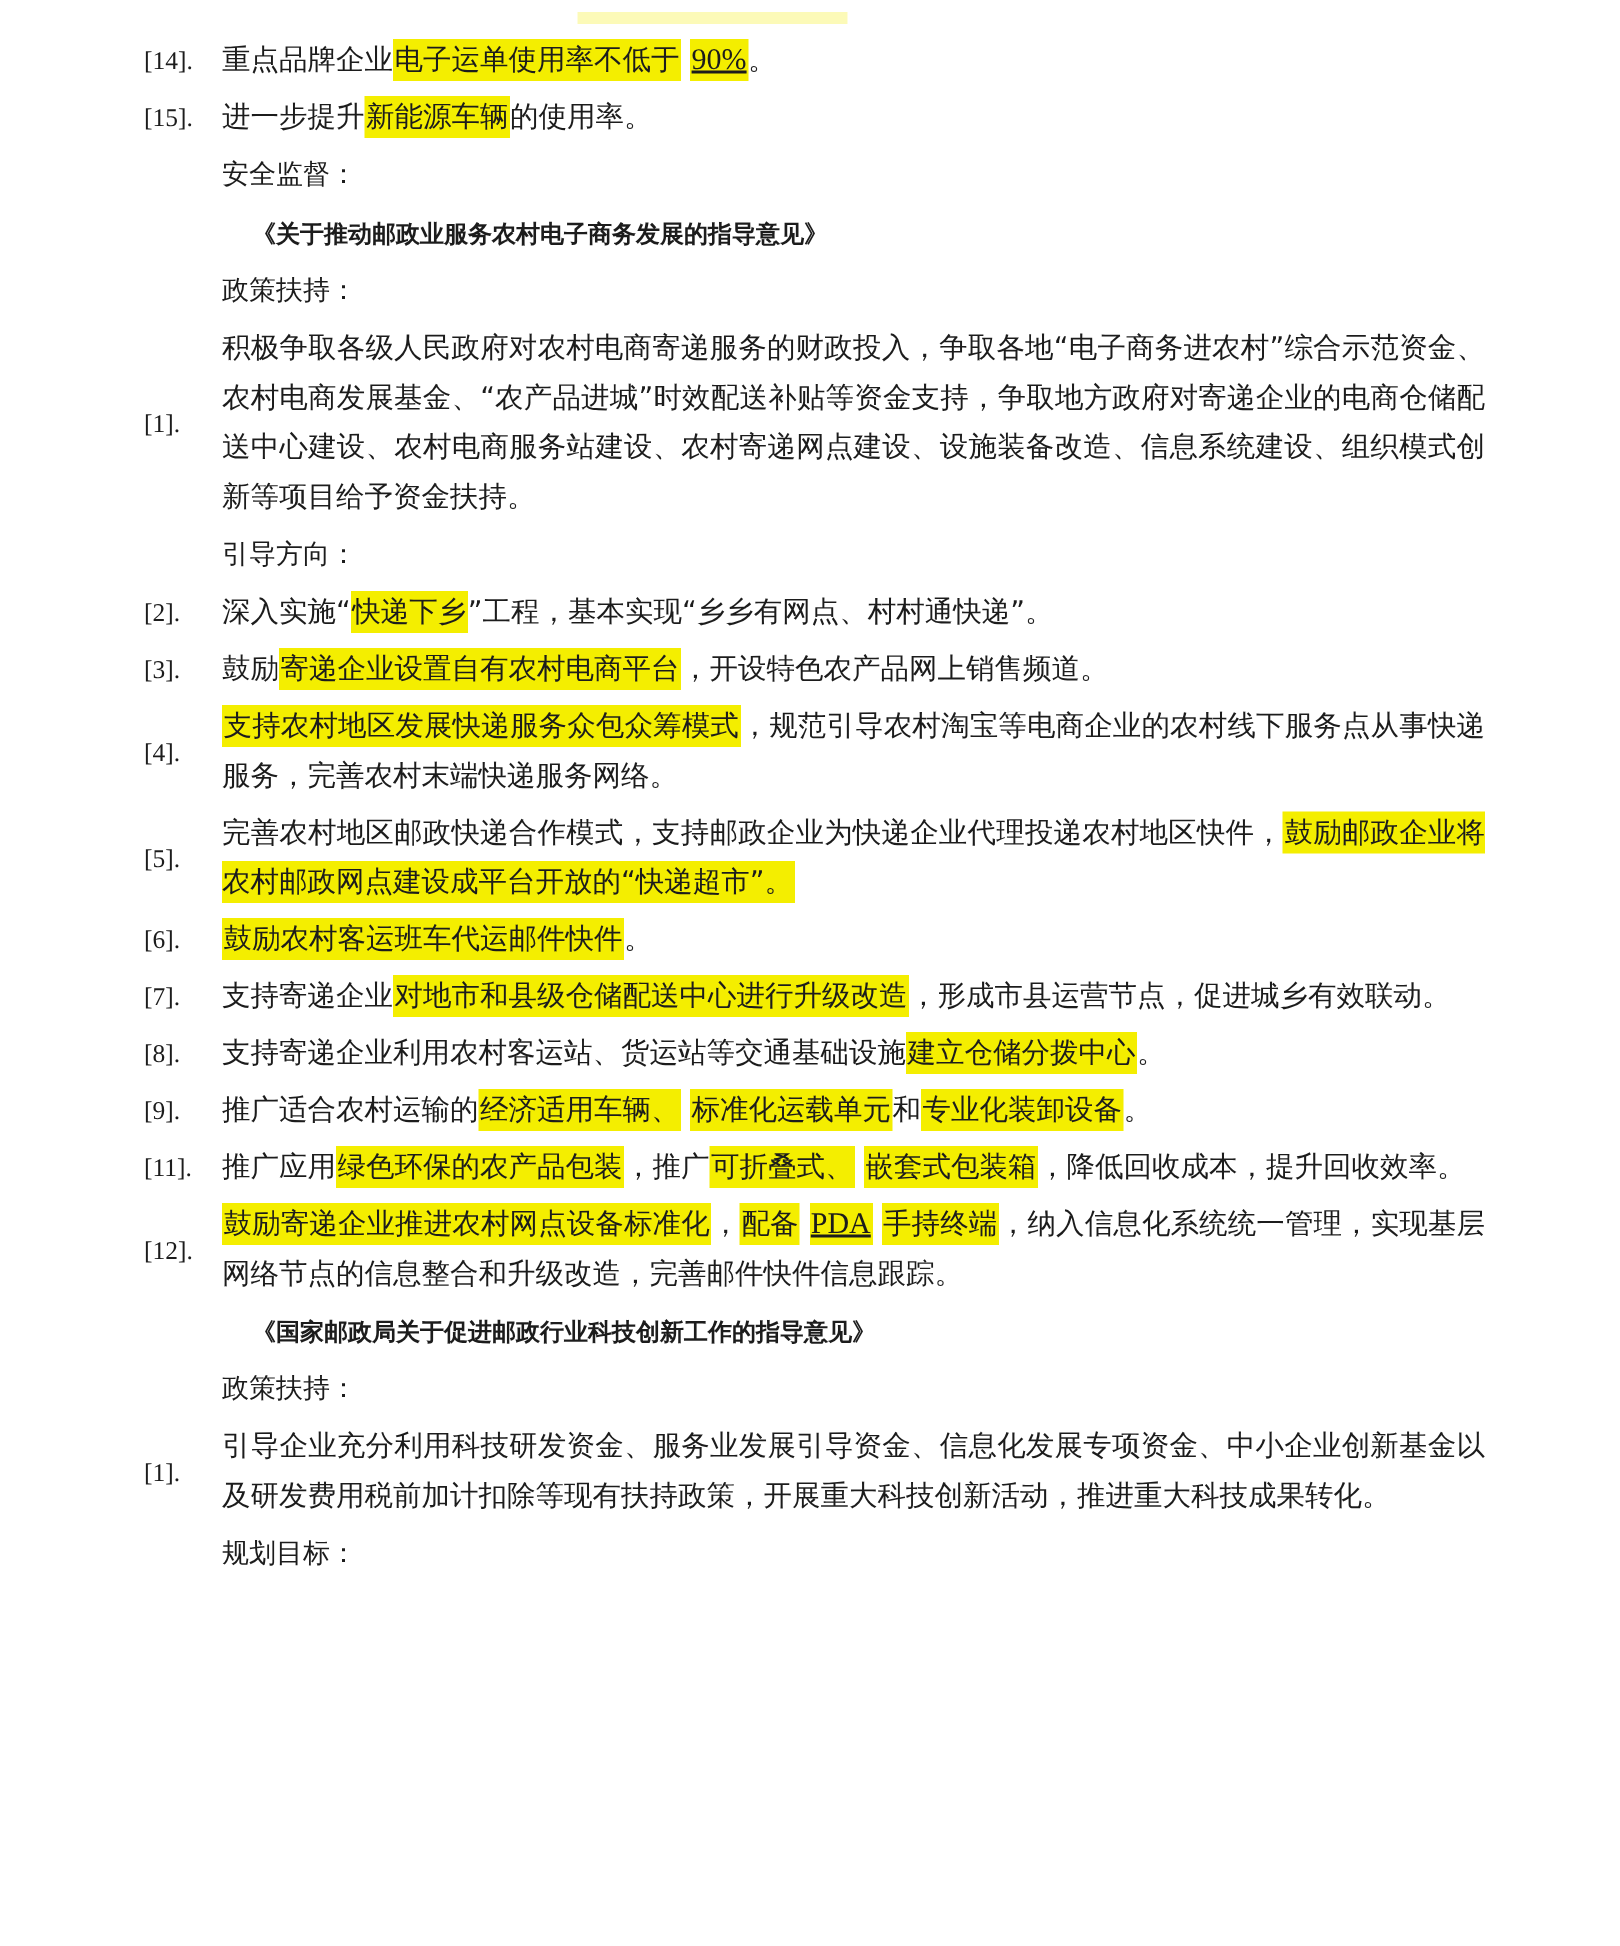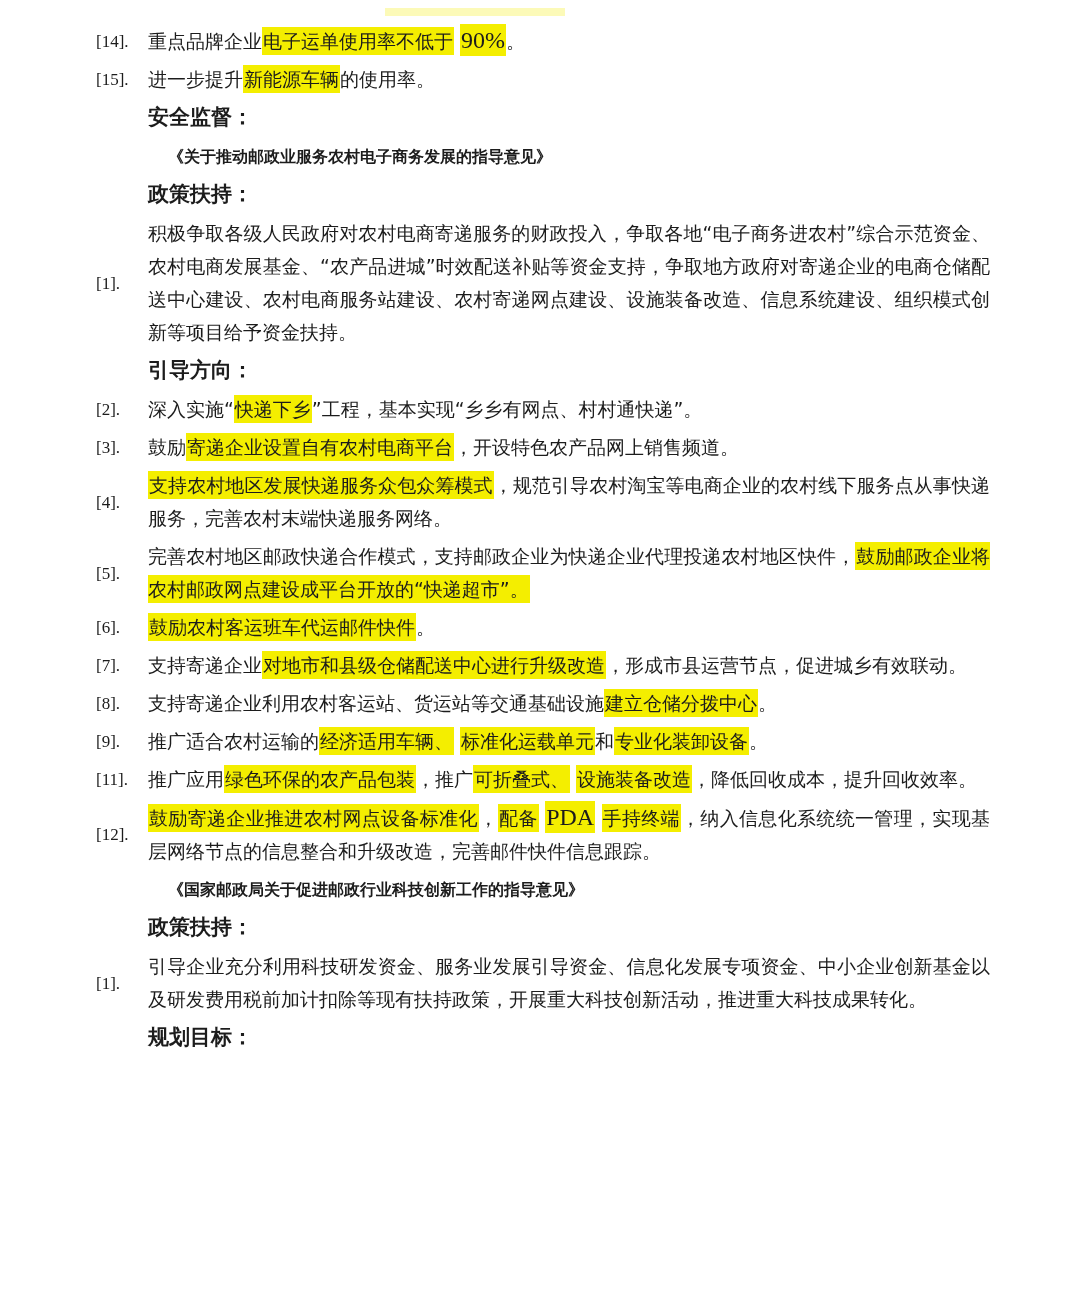--- a/index.html
+++ b/index.html
@@ -39,39 +39,40 @@
     font-family:"Liberation Serif","DejaVu Serif",serif;
     font-size:17px;
     line-height:33px;
     color:var(--text-color,#1c1c1c);
   }
   .content{
     flex:1;
     text-align:justify;
   }
   .heading{
-    font-weight:bold;
+    font-weight:normal;
     margin:3px 0 6px 52px;
-    font-size:21px;
+    font-size:18px;
     line-height:33px;
   }
   .doc-title{
     font-weight:bold;
     font-family:"DejaVu Serif","Liberation Serif",serif;
     margin:2px 0 5px 72px;
     font-size:16px;
     line-height:33px;
   }
   .hl{
     background:var(--hl-color,#f4ee00);
     padding:3px 1px;
   }
   .serif{
     font-family:"Liberation Serif","DejaVu Serif",serif;
-    font-size:24px;
+    font-size:20px;
+    text-decoration:underline;
   }
 </style>
 </head>
 <body>
 
 <div class="page" style="--page-bg: #ffffff; --text-color: #1c1c1c; --hl-color: #f4ee00;">
   <div class="top-artifact"></div>
   <div class="doc-body">
       <div class="block">
         <span class="label">[14].</span>
@@ -116,21 +117,21 @@
       <div class="block">
         <span class="label">[8].</span>
         <span class="content"><span>支持寄递企业利用农村客运站、货运站等交通基础设施</span><span class="hl">建立仓储分拨中心</span><span>。</span></span>
       </div>
       <div class="block">
         <span class="label">[9].</span>
         <span class="content"><span>推广适合农村运输的</span><span class="hl">经济适用车辆、</span><span> </span><span class="hl">标准化运载单元</span><span>和</span><span class="hl">专业化装卸设备</span><span>。</span></span>
       </div>
       <div class="block">
         <span class="label">[11].</span>
-        <span class="content"><span>推广应用</span><span class="hl">绿色环保的农产品包装</span><span>，推广</span><span class="hl">可折叠式、</span><span> </span><span class="hl">设施装备改造</span><span>，降低回收成本，提升回收效率。</span></span>
+        <span class="content"><span>推广应用</span><span class="hl">绿色环保的农产品包装</span><span>，推广</span><span class="hl">可折叠式、</span><span> </span><span class="hl">嵌套式包装箱</span><span>，降低回收成本，提升回收效率。</span></span>
       </div>
       <div class="block">
         <span class="label">[12].</span>
         <span class="content"><span class="hl">鼓励寄递企业推进农村网点设备标准化</span><span>，</span><span class="hl">配备</span><span> </span><span class="hl serif">PDA</span><span> </span><span class="hl">手持终端</span><span>，纳入信息化系统统一管理，实现基层网络节点的信息整合和升级改造，完善邮件快件信息跟踪。</span></span>
       </div>
       <div class="doc-title">《国家邮政局关于促进邮政行业科技创新工作的指导意见》</div>
       <div class="heading">政策扶持：</div>
       <div class="block">
         <span class="label">[1].</span>
         <span class="content"><span>引导企业充分利用科技研发资金、服务业发展引导资金、信息化发展专项资金、中小企业创新基金以及研发费用税前加计扣除等现有扶持政策，开展重大科技创新活动，推进重大科技成果转化。</span></span>

